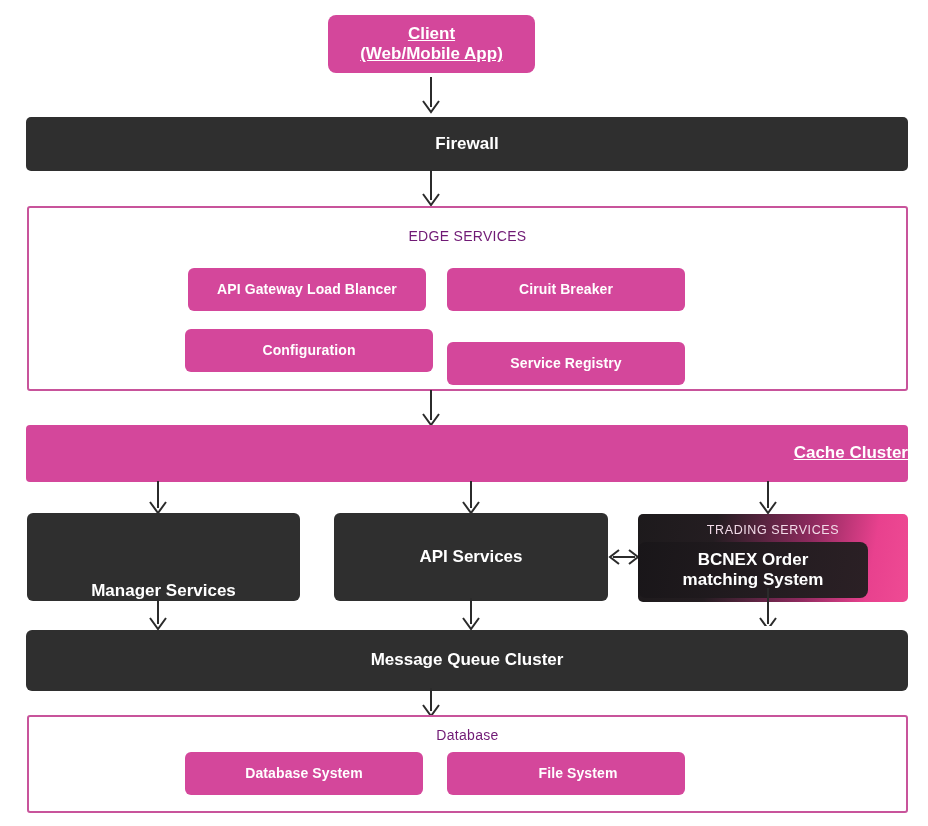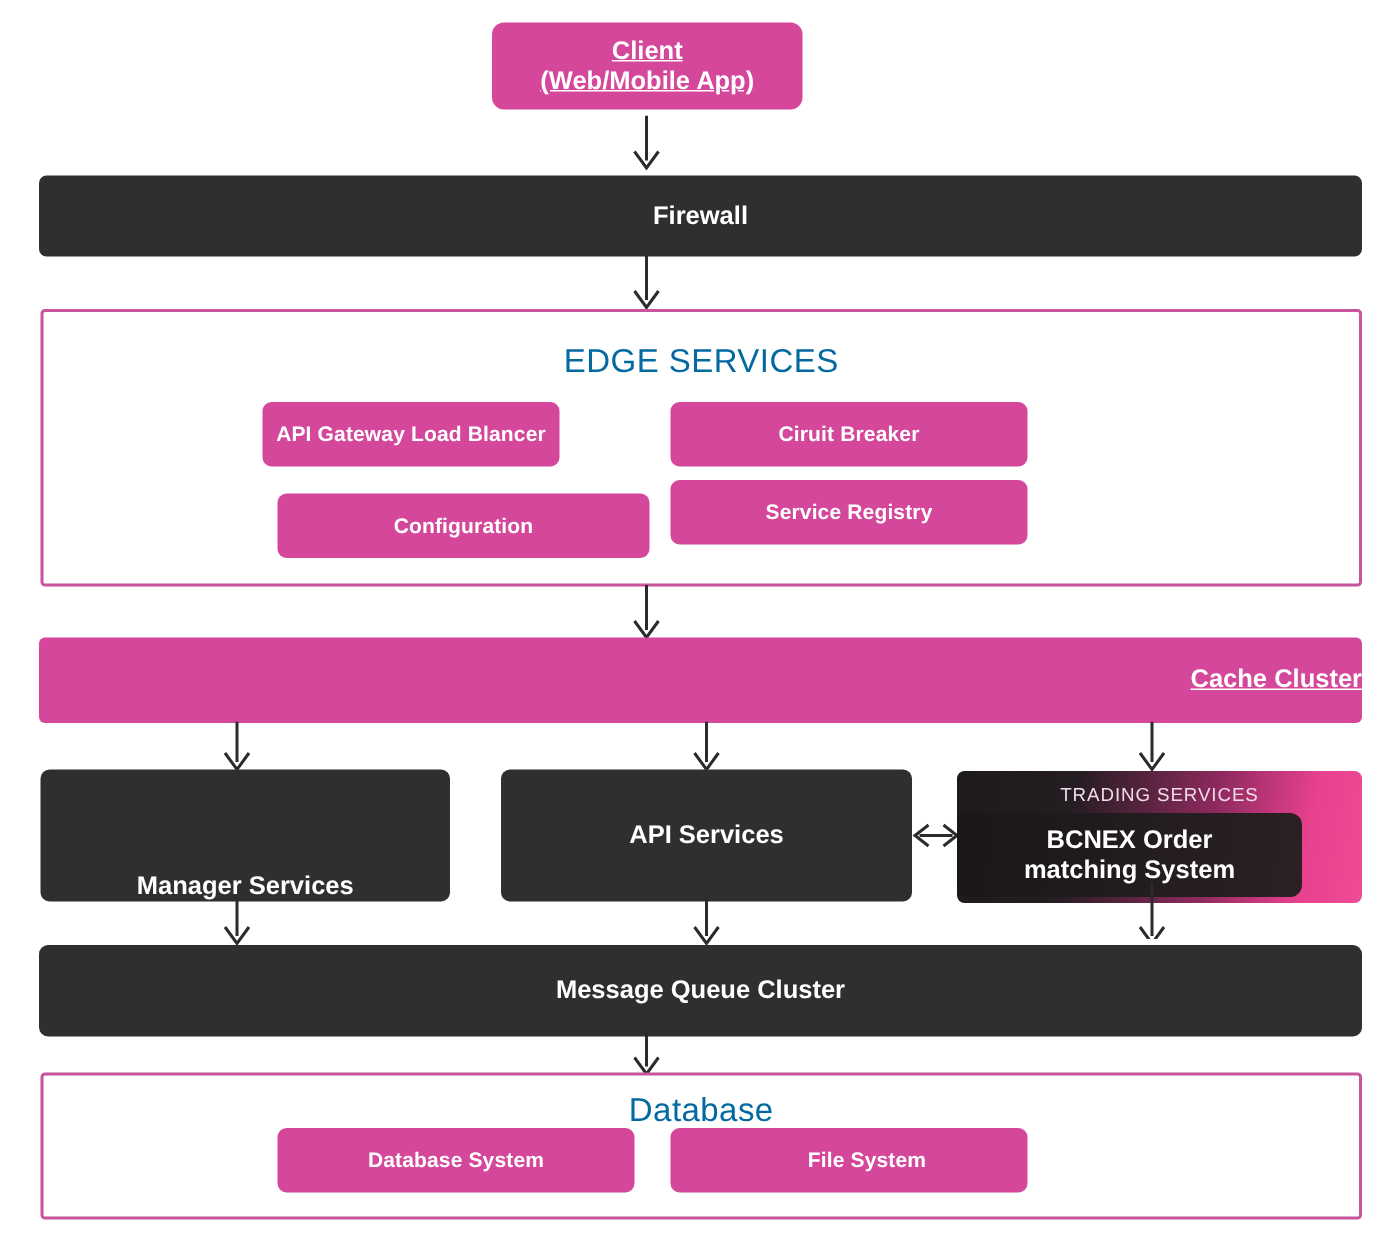--- a/index.html
+++ b/index.html
@@ -60,22 +60,22 @@
     background: #ffffff;
     border: 2px solid #c8549b;
     border-radius: 3px;
   }
 
   .panel-title {
     position: absolute;
     left: 0;
     right: 0;
     text-align: center;
-    color: #0369a1;
-    font-size: 22px;
+    color: #701a75;
+    font-size: 14px;
     letter-spacing: 0.3px;
   }
 
   
   #client {
     left: 328px;
     top: 15px;
     width: 207px;
     height: 58px;
     border-radius: 8px;
@@ -96,24 +96,24 @@
   
   #edge-panel {
     left: 27px;
     top: 206px;
     width: 881px;
     height: 185px;
   }
   #edge-title { top: 20px; }
 
   .edge-chip { height: 43px; }
-  #edge-chip-0 { left: 175px; top: 268px; width: 198px; }
+  #edge-chip-0 { left: 188px; top: 268px; width: 238px; }
   #edge-chip-1 { left: 447px; top: 268px; width: 238px; }
   #edge-chip-2 { left: 185px; top: 329px; width: 248px; }
-  #edge-chip-3 { left: 447px; top: 320px; width: 238px; }
+  #edge-chip-3 { left: 447px; top: 342px; width: 238px; }
 
   
   #cache {
     left: 26px;
     top: 425px;
     width: 882px;
     height: 57px;
     font-size: 17px;
     border-radius: 4px;
     justify-content: flex-end;

